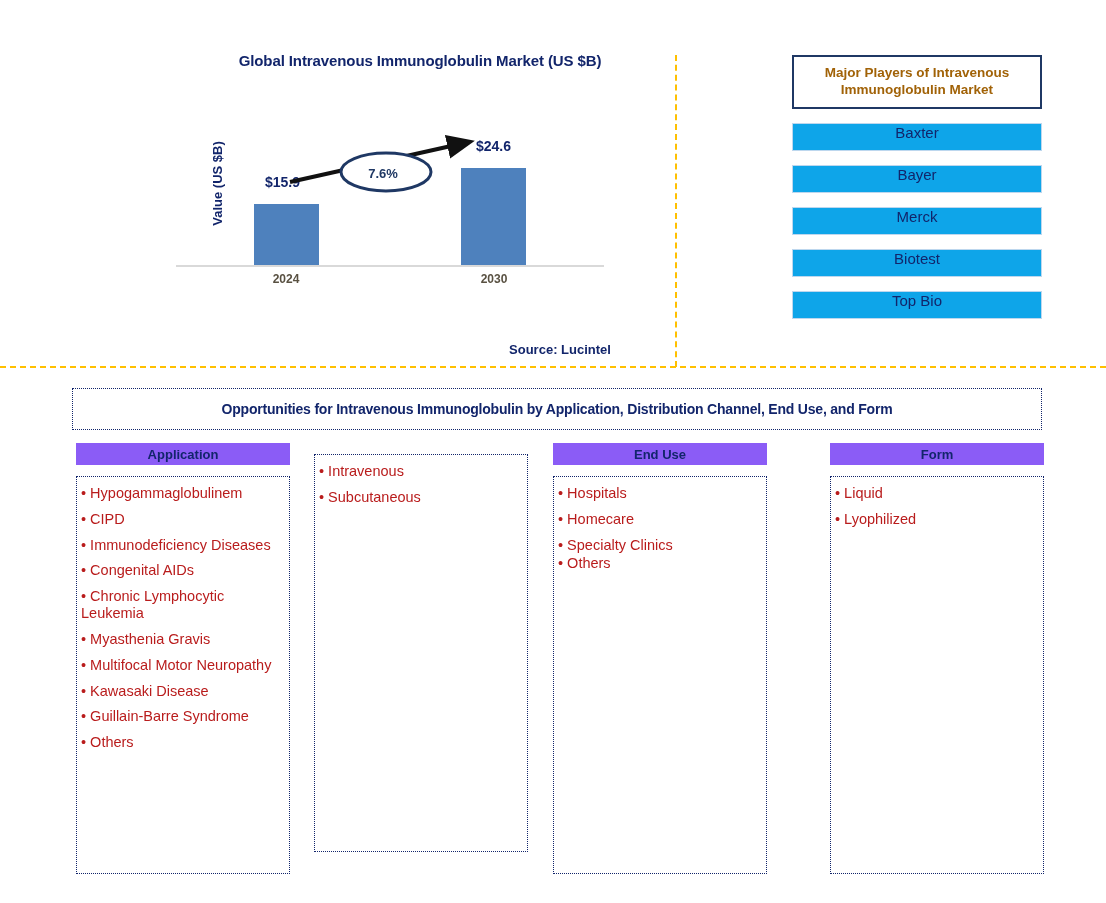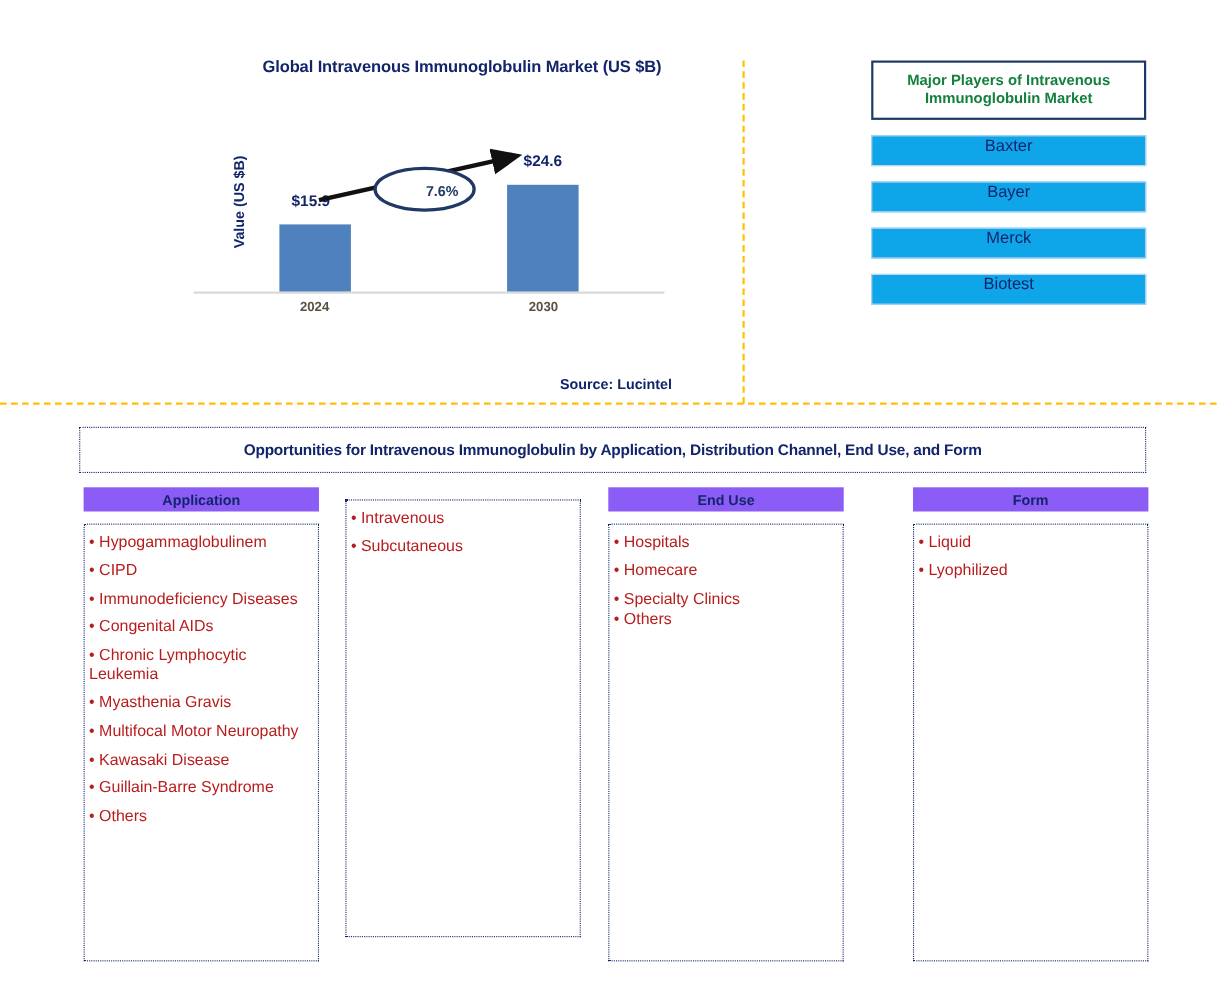--- a/index.html
+++ b/index.html
@@ -112,21 +112,20 @@
   }
   #cagr-text {
     position: absolute;
     left: 165px;
     top: 38px;
     width: 84px;
     text-align: center;
     font-size: 13px;
     font-weight: bold;
     color: #1F3864;
-    padding-left: 19px;
   }
 
   #source-note {
     position: absolute;
     left: 430px;
     top: 342px;
     width: 260px;
     text-align: center;
     font-size: 13px;
     font-weight: bold;
@@ -161,21 +160,21 @@
   #players-header {
     border: 2px solid #1F3864;
     background: #ffffff;
     height: 54px;
     display: flex;
     align-items: center;
     justify-content: center;
     text-align: center;
     font-size: 13.5px;
     font-weight: bold;
-    color: #15803d;
+    color: #a16207;
     line-height: 1.25;
     padding: 0 6px;
     box-sizing: border-box;
   }
   .player-box {
     margin-top: 14px;
     height: 26px;
     border: 1px solid #BDD7EE;
     background: #0ea5e9;
     display: flex;
@@ -305,20 +304,23 @@
       <span>Baxter</span>
     </div>
     <div class="player-box">
       <span>Bayer</span>
     </div>
     <div class="player-box">
       <span>Merck</span>
     </div>
     <div class="player-box">
       <span>Biotest</span>
+    </div>
+    <div class="player-box">
+      <span>Top Bio</span>
     </div>
   </div>
 </div>
 
 <div id="h-divider"></div>
 
 <div id="opportunities-banner">
   <span id="opportunities-banner-text">Opportunities for Intravenous Immunoglobulin by Application, Distribution Channel, End Use, and Form</span>
 </div>
 

